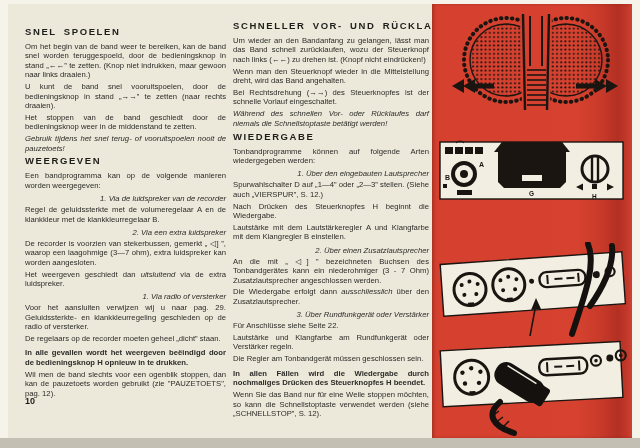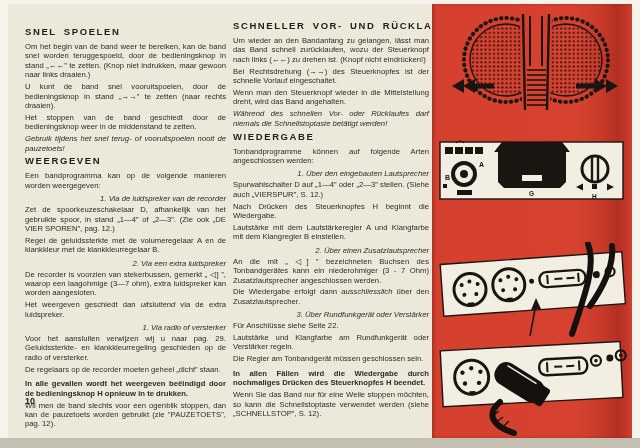--- a/index.html
+++ b/index.html
@@ -43,41 +43,40 @@
 <div class="col col-left">
   <h2 class="sec">SNEL SPOELEN</h2>
   <p>Om het begin van de band weer te bereiken, kan de band snel worden teruggespoeld, door de bedieningsknop in stand „←←” te zetten. (Knop niet indrukken, maar gewoon naar links draaien.)</p>
   <p>U kunt de band snel vooruitspoelen, door de bedieningsknop in stand „→→” te zetten (naar rechts draaien).</p>
   <p>Het stoppen van de band geschiedt door de bedieningsknop weer in de middenstand te zetten.</p>
   <p class="em">Gebruik tijdens het snel terug- of vooruitspoelen nooit de pauzetoets!</p>
 
   <h2 class="sec sec2">WEERGEVEN</h2>
   <p>Een bandprogramma kan op de volgende manieren worden weergegeven:</p>
   <p class="item-head">1. Via de luidspreker van de recorder</p>
-  <p>Zet de spoorkeuzeschakelaar D, afhankelijk van het gebruikte spoor, in stand „1—4” of „2—3”. (Zie ook „DE VIER SPOREN”, pag. 12.)</p>
   <p>Regel de geluidssterkte met de volumeregelaar A en de klankkleur met de klankkleurregelaar B.</p>
   <p class="item-head">2. Via een extra luidspreker</p>
   <p>De recorder is voorzien van stekerbussen, gemerkt „ ◁] ”, waarop een laagohmige (3—7 ohm), extra luidspreker kan worden aangesloten.</p>
   <p><span>Het weergeven geschiedt dan </span><i>uitsluitend</i><span> via de extra luidspreker.</span></p>
   <p class="item-head">1. Via radio of versterker</p>
   <p>Voor het aansluiten verwijzen wij u naar pag. 29. Geluidssterkte- en klankkleurregeling geschieden op de radio of versterker.</p>
   <p>De regelaars op de recorder moeten geheel „dicht” staan.</p>
   <p class="closing">In alle gevallen wordt het weergeven beëindigd door de bedieningsknop H opnieuw in te drukken.</p>
   <p>Wil men de band slechts voor een ogenblik stoppen, dan kan de pauzetoets worden gebruikt (zie "PAUZETOETS", pag. 12).</p>
 </div>
 
 <div class="col col-mid">
   <h2 class="sec">SCHNELLER VOR- UND RÜCKLAUF</h2>
   <p>Um wieder an den Bandanfang zu gelangen, lässt man das Band schnell zurücklaufen, wozu der Steuerknopf nach links (←←) zu drehen ist. (Knopf nicht eindrücken!)</p>
+  <p>Wenn man den Steuerknopf wieder in die Mittelstellung dreht, wird das Band angehalten.</p>
   <p>Bei Rechtsdrehung (→→) des Steuerknopfes ist der schnelle Vorlauf eingeschaltet.</p>
-  <p>Wenn man den Steuerknopf wieder in die Mittelstellung dreht, wird das Band angehalten.</p>
   <p class="em">Während des schnellen Vor- oder Rücklaufes darf niemals die Schnellstoptaste betätigt werden!</p>
 
   <h2 class="sec sec2">WIEDERGABE</h2>
-  <p>Tonbandprogramme können auf folgende Arten angeschlossen werden:</p>
+  <p>Tonbandprogramme können auf folgende Arten wiedergegeben werden:</p>
   <p class="item-head">1. Über den eingebauten Lautsprecher</p>
   <p>Spurwahlschalter D auf „1—4” oder „2—3” stellen. (Siehe auch „VIERSPUR”, S. 12.)</p>
   <p>Nach Drücken des Steuerknopfes H beginnt die Wiedergabe.</p>
   <p>Lautstärke mit dem Lautstärkeregler A und Klangfarbe mit dem Klangregler B einstellen.</p>
   <p class="item-head">2. Über einen Zusatzlautsprecher</p>
   <p>An die mit „ ◁] ” bezeichneten Buchsen des Tonbandgerätes kann ein niederohmiger (3 - 7 Ohm) Zusatzlautsprecher angeschlossen werden.</p>
   <p><span>Die Wiedergabe erfolgt dann </span><i>ausschliesslich</i><span> über den Zusatzlautsprecher.</span></p>
   <p class="item-head">3. Über Rundfunkgerät oder Verstärker</p>
   <p>Für Anschlüsse siehe Seite 22.</p>
   <p>Lautstärke und Klangfarbe am Rundfunkgerät oder Verstärker regeln.</p>

